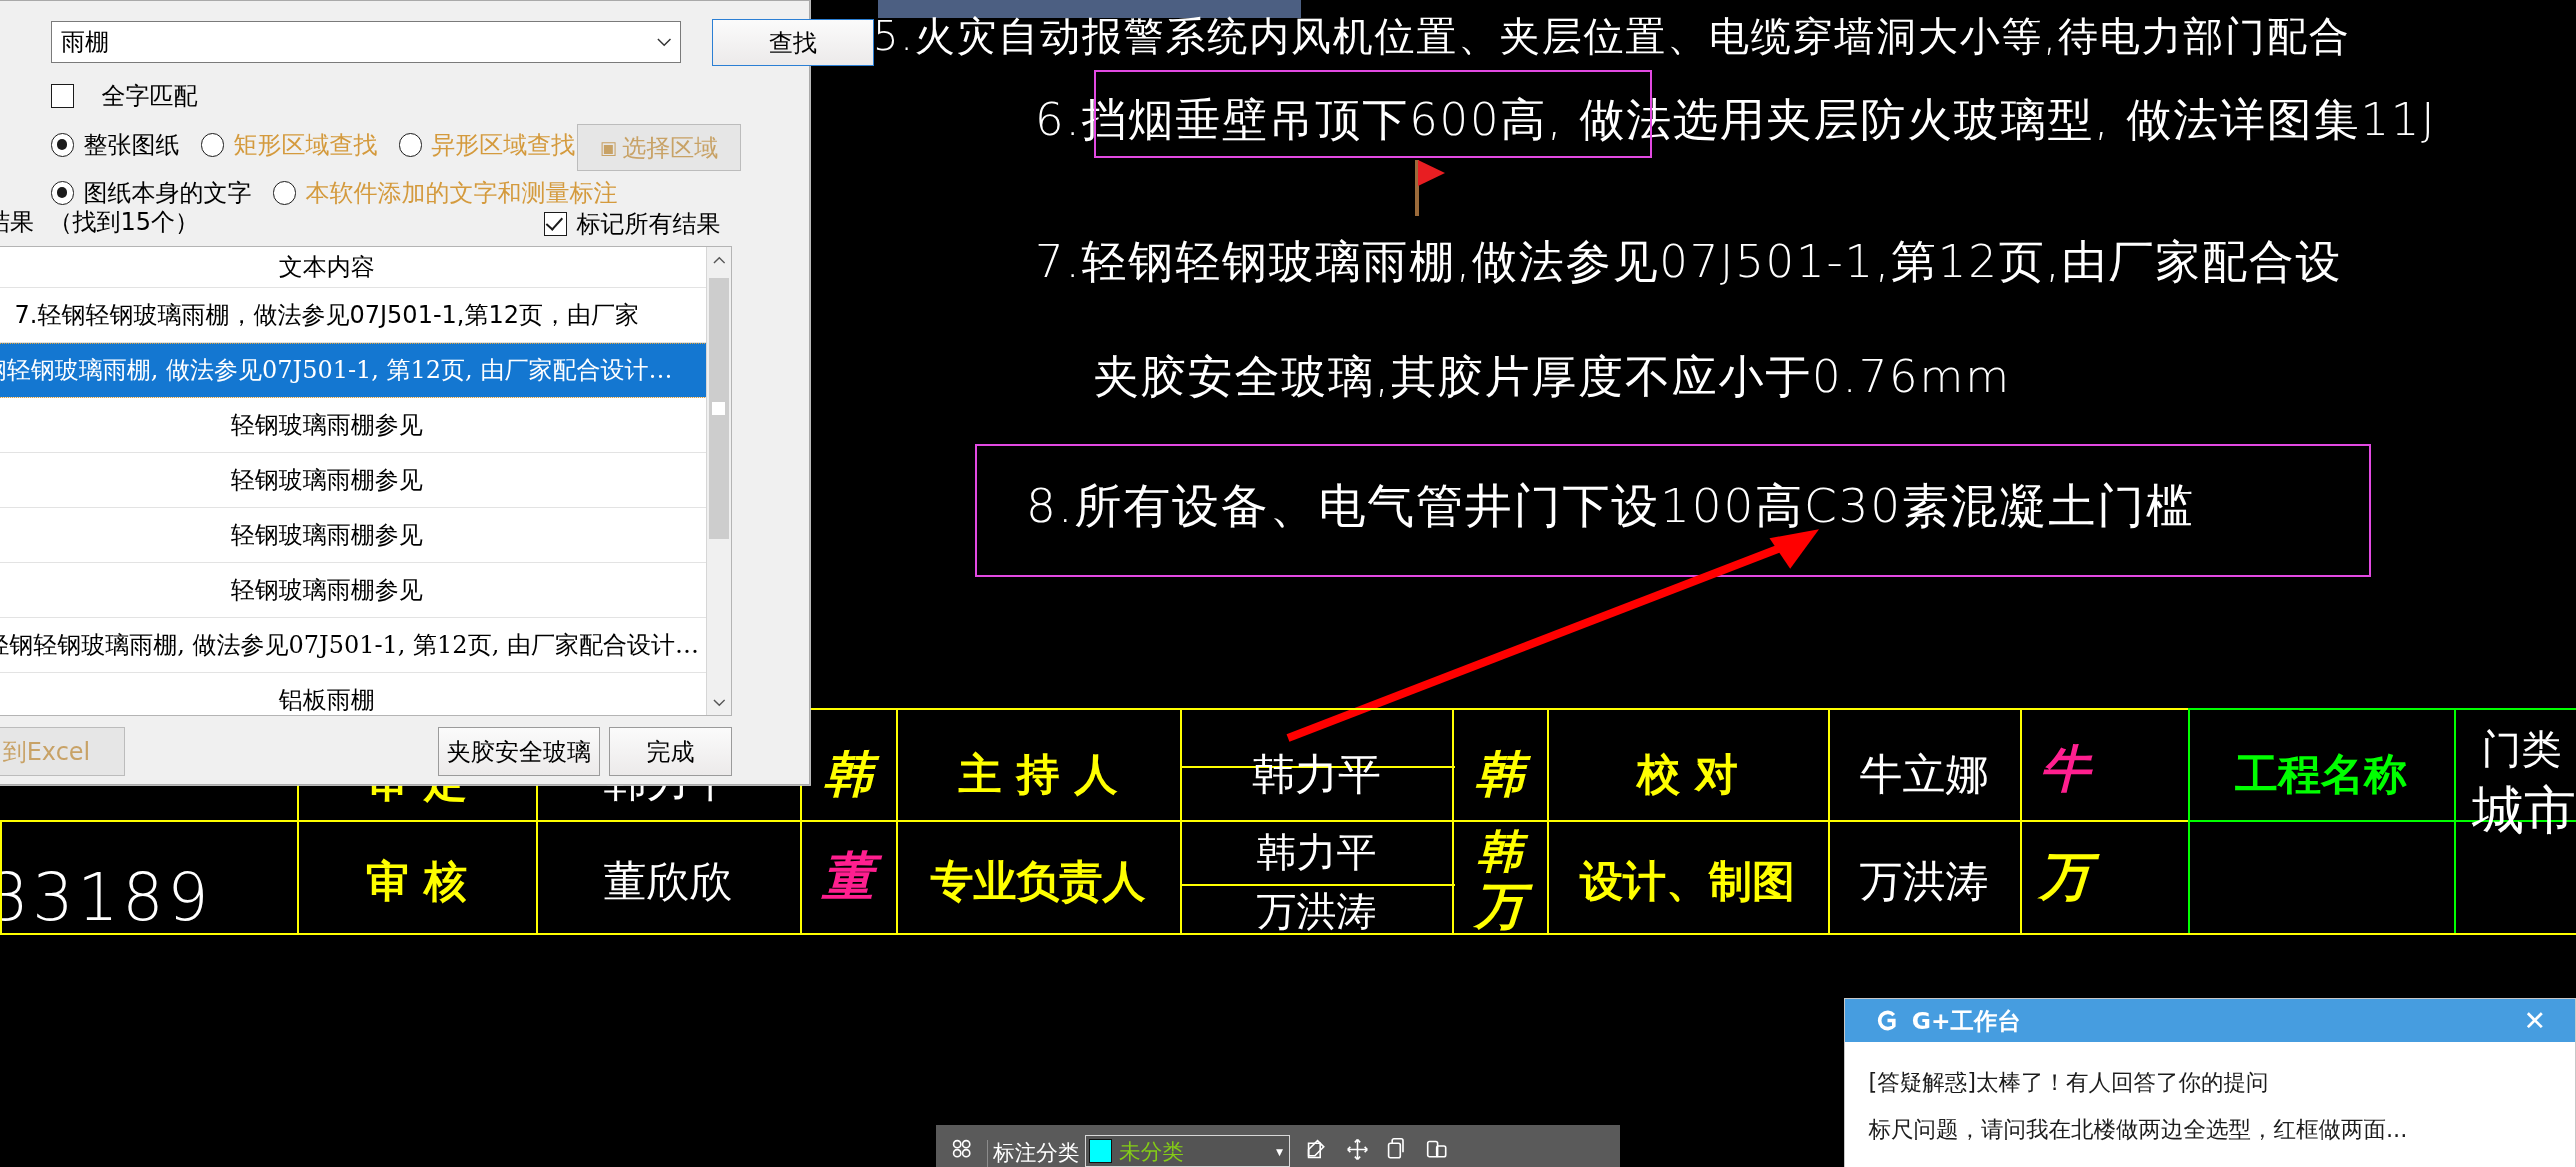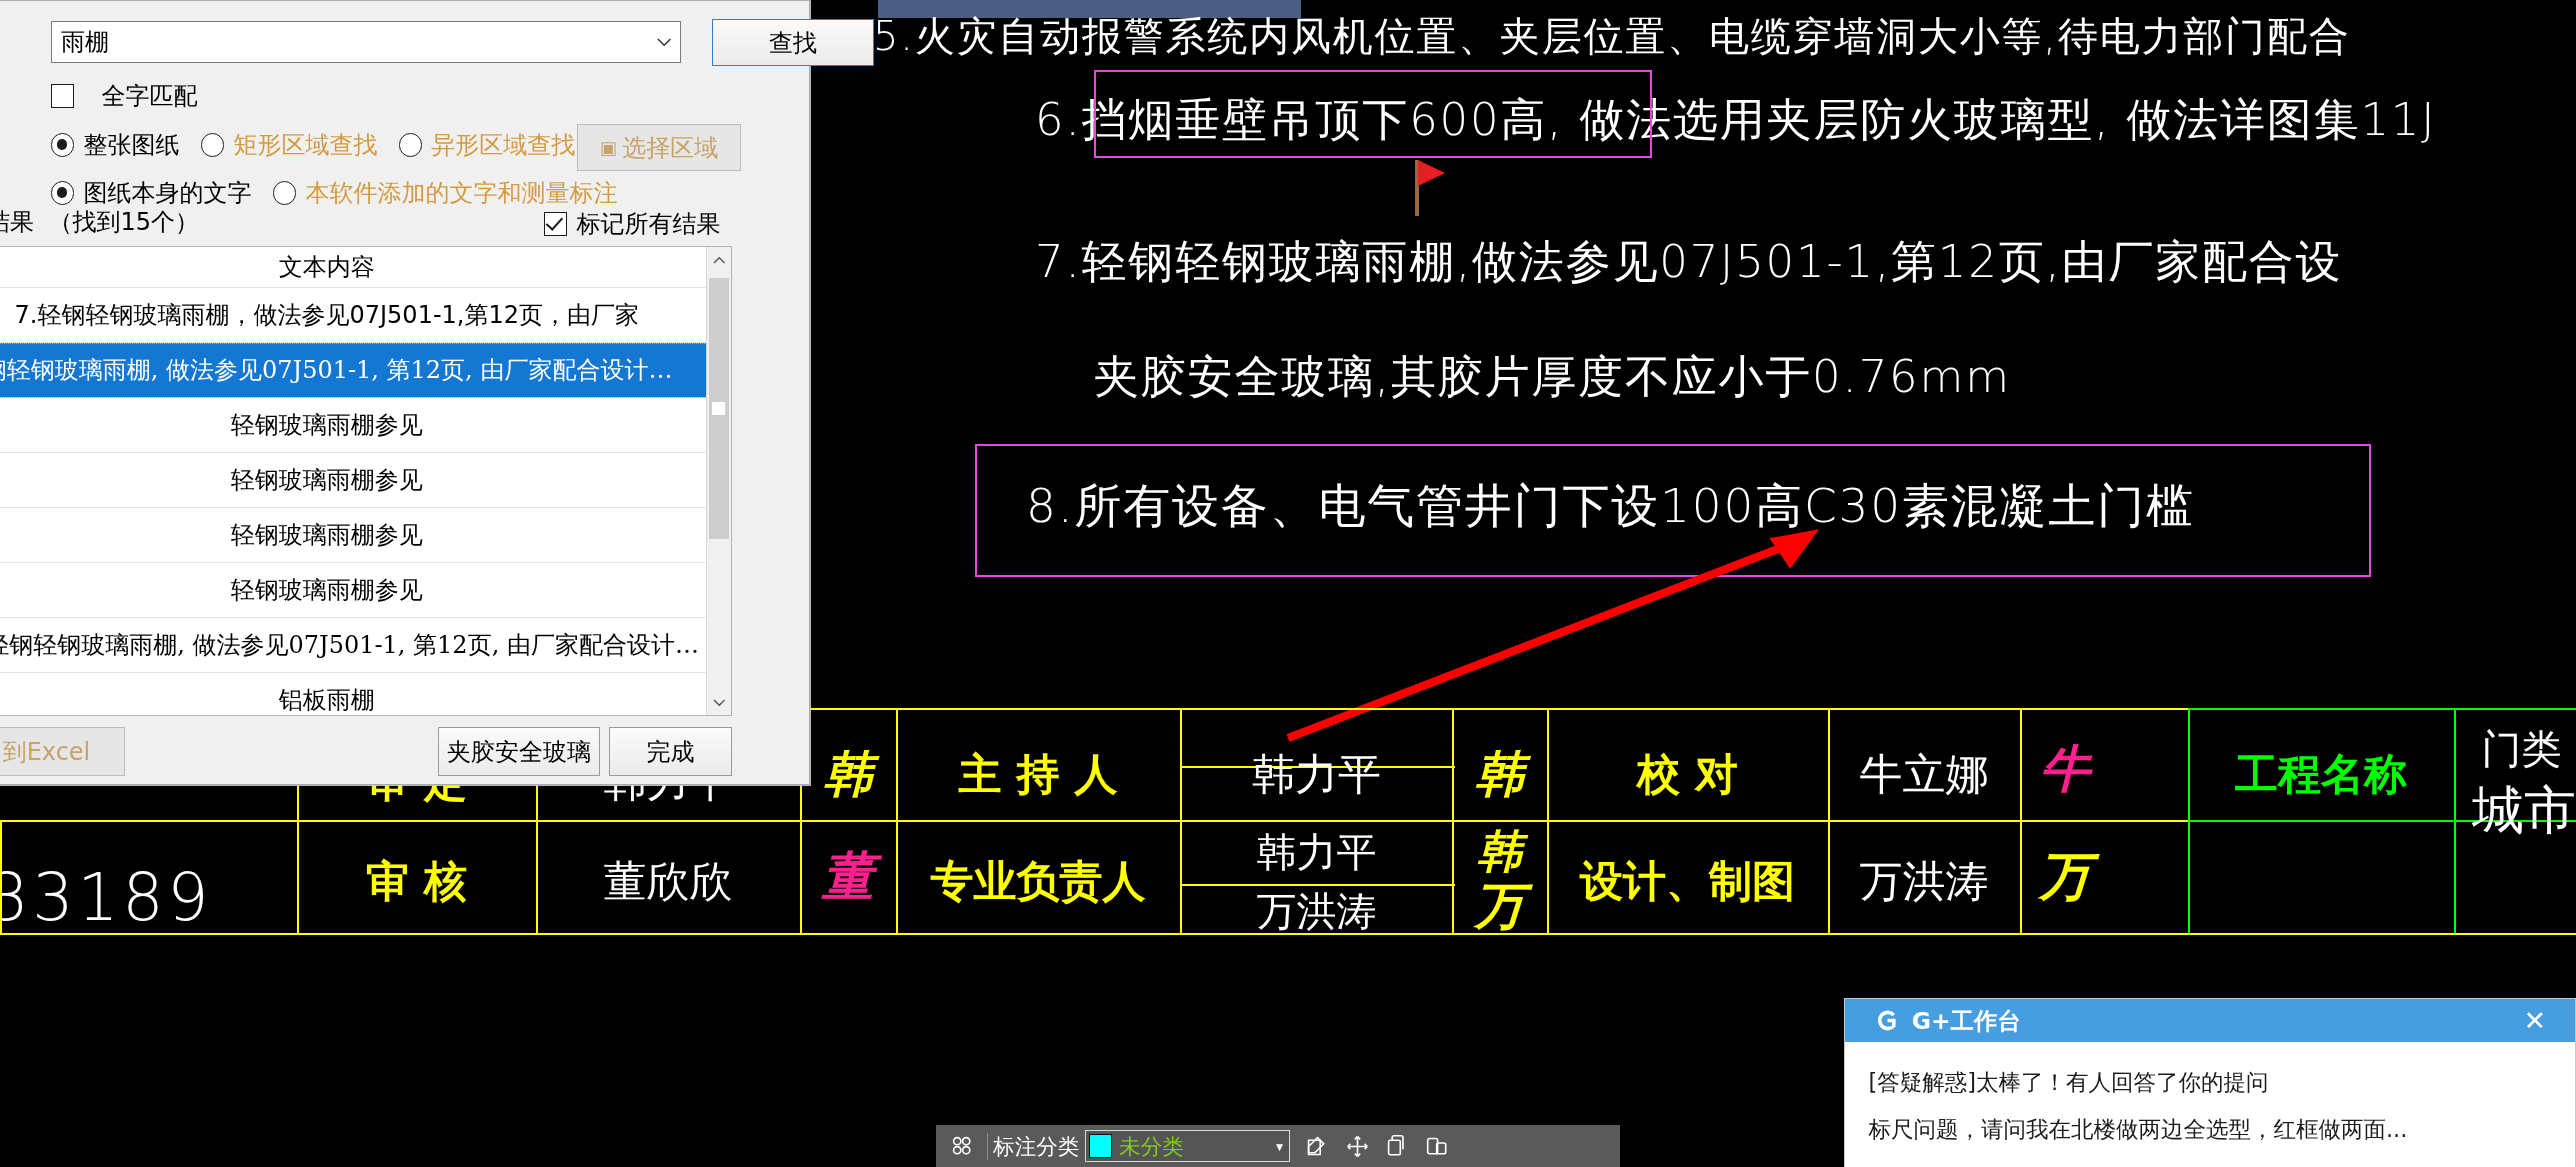--- a/index.html
+++ b/index.html
@@ -180,21 +180,21 @@
   }
   .fd-scroll .nub {
     position: absolute; left: 5.4px; top: 155px; width: 12.6px; height: 12.6px;
     background: #ffffff;
   }
   .fd-scroll .down { position: absolute; bottom: 0; left: 0; width: 100%; }
 
   
   .bottom-toolbar {
     position: absolute; left: 936px; top: 1125px; width: 684px; height: 42px;
-    background: #5a5a5a; display: flex; align-items: center;
+    background: #5a5a5a; display: flex; align-items: flex-end;
     padding: 0 5.4px;
   }
   .bt-icon {
     width: 40px; height: 36px; display: flex; align-items: center; justify-content: center;
     color: #ffffff;
   }
   .bt-sep { width: 0.9px; height: 27px; background: #8c8c8c; margin: 0 5.4px; }
   .bt-label { color: #ffffff; font-size: 21.6px; white-space: nowrap;
     font-family: "DejaVu Sans", sans-serif; margin-right: 5.4px; }
   .bt-select {

